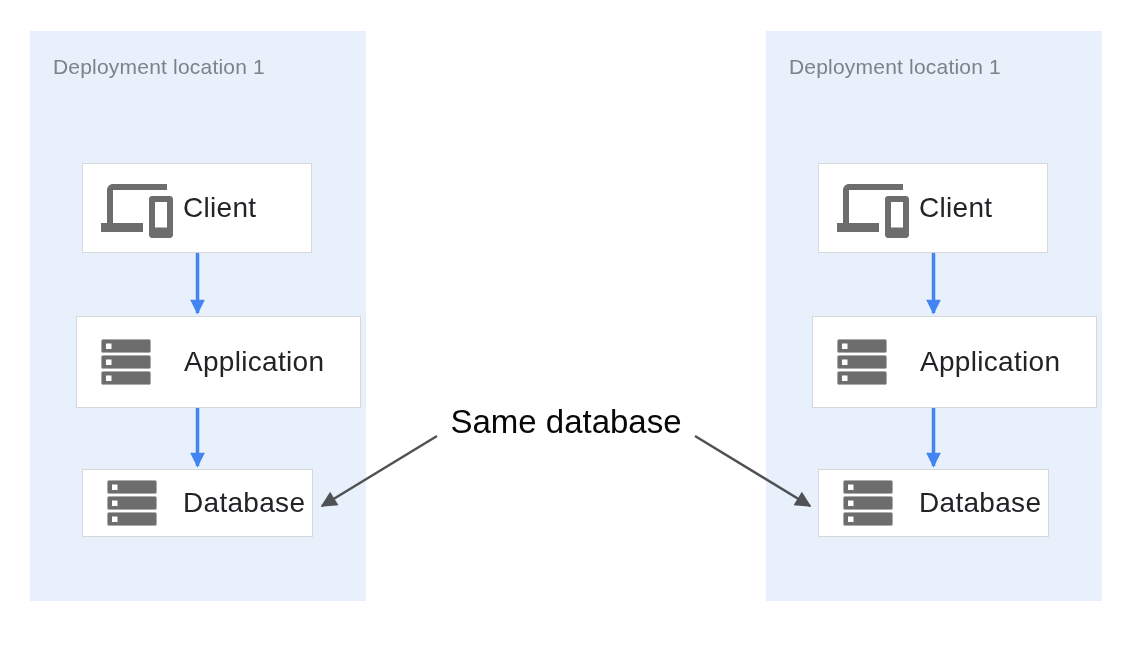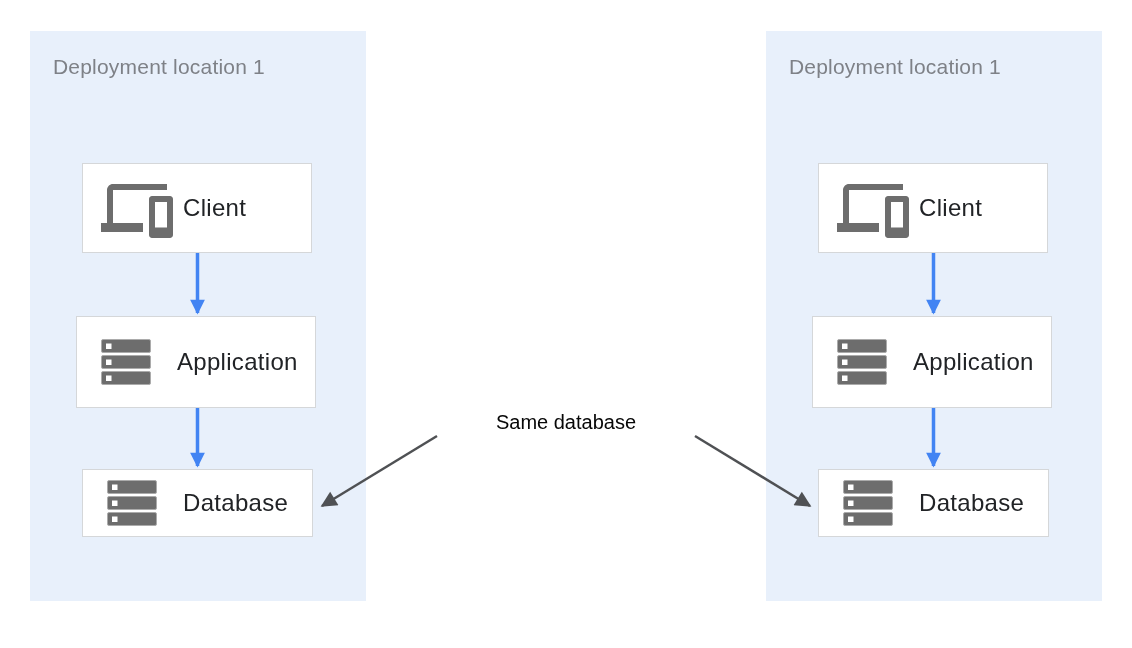--- a/index.html
+++ b/index.html
@@ -50,34 +50,34 @@
 
   .node {
     position: absolute;
     display: flex;
     align-items: center;
     padding-left: 18px;
     background: var(--box-bg);
     border: 1px solid var(--box-border);
   }
   .node-client { left: 52px; top: 132px; width: 230px; height: 90px; }
-  .node-app    { left: 46px; top: 285px; width: 240px; height: 92px; }
+  .node-app    { left: 46px; top: 285px; width: 285px; height: 92px; gap: 7px; }
   .node-db     { left: 52px; top: 438px; width: 231px; height: 68px; }
 
   .node-icon {
     width: 74px;
     flex: 0 0 74px;
     display: flex;
     align-items: center;
   }
   .node-icon.server-pad svg { margin-left: 6px; }
 
   .node-label {
     margin-left: 8px;
-    font-size: 24px;
+    font-size: 28px;
     letter-spacing: 0.3px;
     color: var(--node-label);
     white-space: nowrap;
   }
 
   .overlay {
     position: absolute;
     left: 0; top: 0;
     width: 1132px;
     height: 648px;
@@ -87,21 +87,21 @@
   .line-gray { stroke: var(--gray-arrow); stroke-width: 2.5px; fill: none; }
   .fill-blue { fill: var(--blue-arrow); }
   .fill-gray { fill: var(--gray-arrow); }
 
   .annotation {
     position: absolute;
     left: 416px;
     top: 409px;
     width: 300px;
     text-align: center;
-    font-size: 20px;
+    font-size: 33px;
     line-height: 26px;
     color: var(--annotation-text);
   }
 
   .icon-svg { display: block; }
 </style>
 </head>
 <body>
 
 <div class="canvas">

